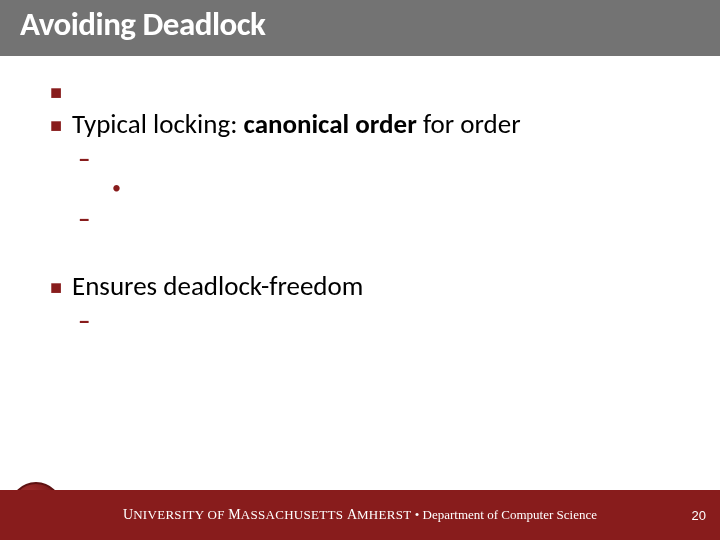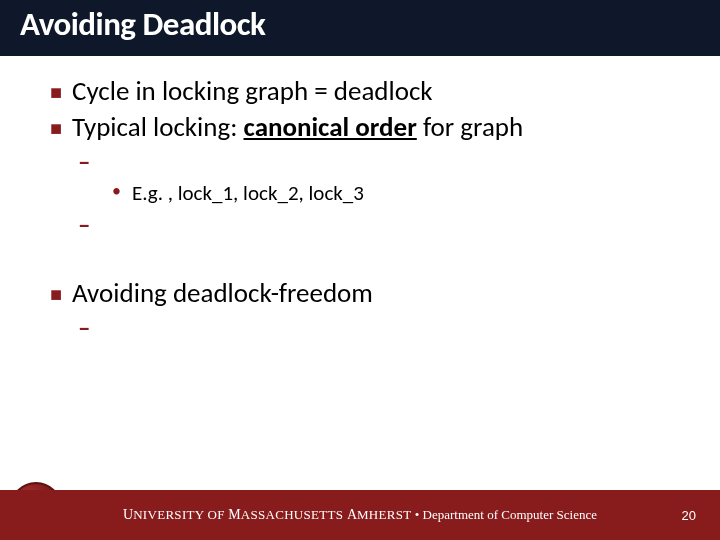--- a/index.html
+++ b/index.html
@@ -12,21 +12,21 @@
     overflow: hidden;
     position: relative;
   }
   .slide {
     width: 720px;
     height: 540px;
     position: relative;
     background: #ffffff;
   }
   .title-bar {
-    background: #0f172a;
+    background: #737373;
     height: 56px;
     width: 100%;
     display: flex;
     align-items: flex-start;
     padding: 4px 4px 0 20px;
     box-sizing: border-box;
   }
   .title-text {
     color: #ffffff;
     font-size: 33px;
@@ -44,21 +44,21 @@
     line-height: 1.25;
     margin-bottom: 2px;
   }
   .b1 .bullet {
     color: #881c1c;
     font-size: 20px;
     width: 22px;
     flex-shrink: 0;
     padding-top: 6px;
   }
-  .b1 .txt b { font-weight: 700; text-decoration: underline; }
+  .b1 .txt b { font-weight: 700; }
   .b2 {
     display: flex;
     align-items: flex-start;
     font-size: 25px;
     line-height: 1.3;
     margin-left: 28px;
     margin-top: 2px;
   }
   .b2 .bullet {
     color: #881c1c;
@@ -100,21 +100,21 @@
     font-family: Georgia, "Times New Roman", serif;
   }
   .footer-text .caps {
     letter-spacing: 0.3px;
   }
   .footer-text .big {
     font-size: 14px;
   }
   .pagenum {
     position: absolute;
-    right: 24px;
+    right: 14px;
     color: #ffffff;
     font-size: 13px;
     font-family: Arial, sans-serif;
     text-align: right;
   }
   .seal {
     position: absolute;
     left: 10px;
     bottom: 6px;
     width: 52px;
@@ -148,48 +148,46 @@
 <div class="slide">
 
   <div class="title-bar">
     <span class="title-text">Avoiding Deadlock</span>
   </div>
 
   <div class="body">
 
     <div class="b1">
       <span class="bullet">■</span>
-      <span class="txt">Cycle in locking graph = deadlock</span>
     </div>
 
     <div class="b1">
       <span class="bullet">■</span>
       <span class="txt">
-        <span>Typical locking: </span><b>canonical order</b><span> for graph</span>
+        <span>Typical locking: </span><b>canonical order</b><span> for order</span>
       </span>
     </div>
 
     <div class="b2">
       <span class="bullet">–</span>
     </div>
 
     <div class="b3">
       <span class="bullet">•</span>
-      <span>E.g. , lock_1, lock_2, lock_3</span>
     </div>
 
     <div class="b2">
       <span class="bullet">–</span>
     </div>
 
     <div class="spacer"></div>
 
     <div class="b1">
       <span class="bullet">■</span>
-      <span class="txt">Avoiding deadlock-freedom</span>
+      <span class="txt">Ensures deadlock-freedom</span>
     </div>
 
     <div class="b2">
       <span class="bullet">–</span>
     </div>
 
   </div>
 
   <div class="seal">
     <div class="seal-outer">

